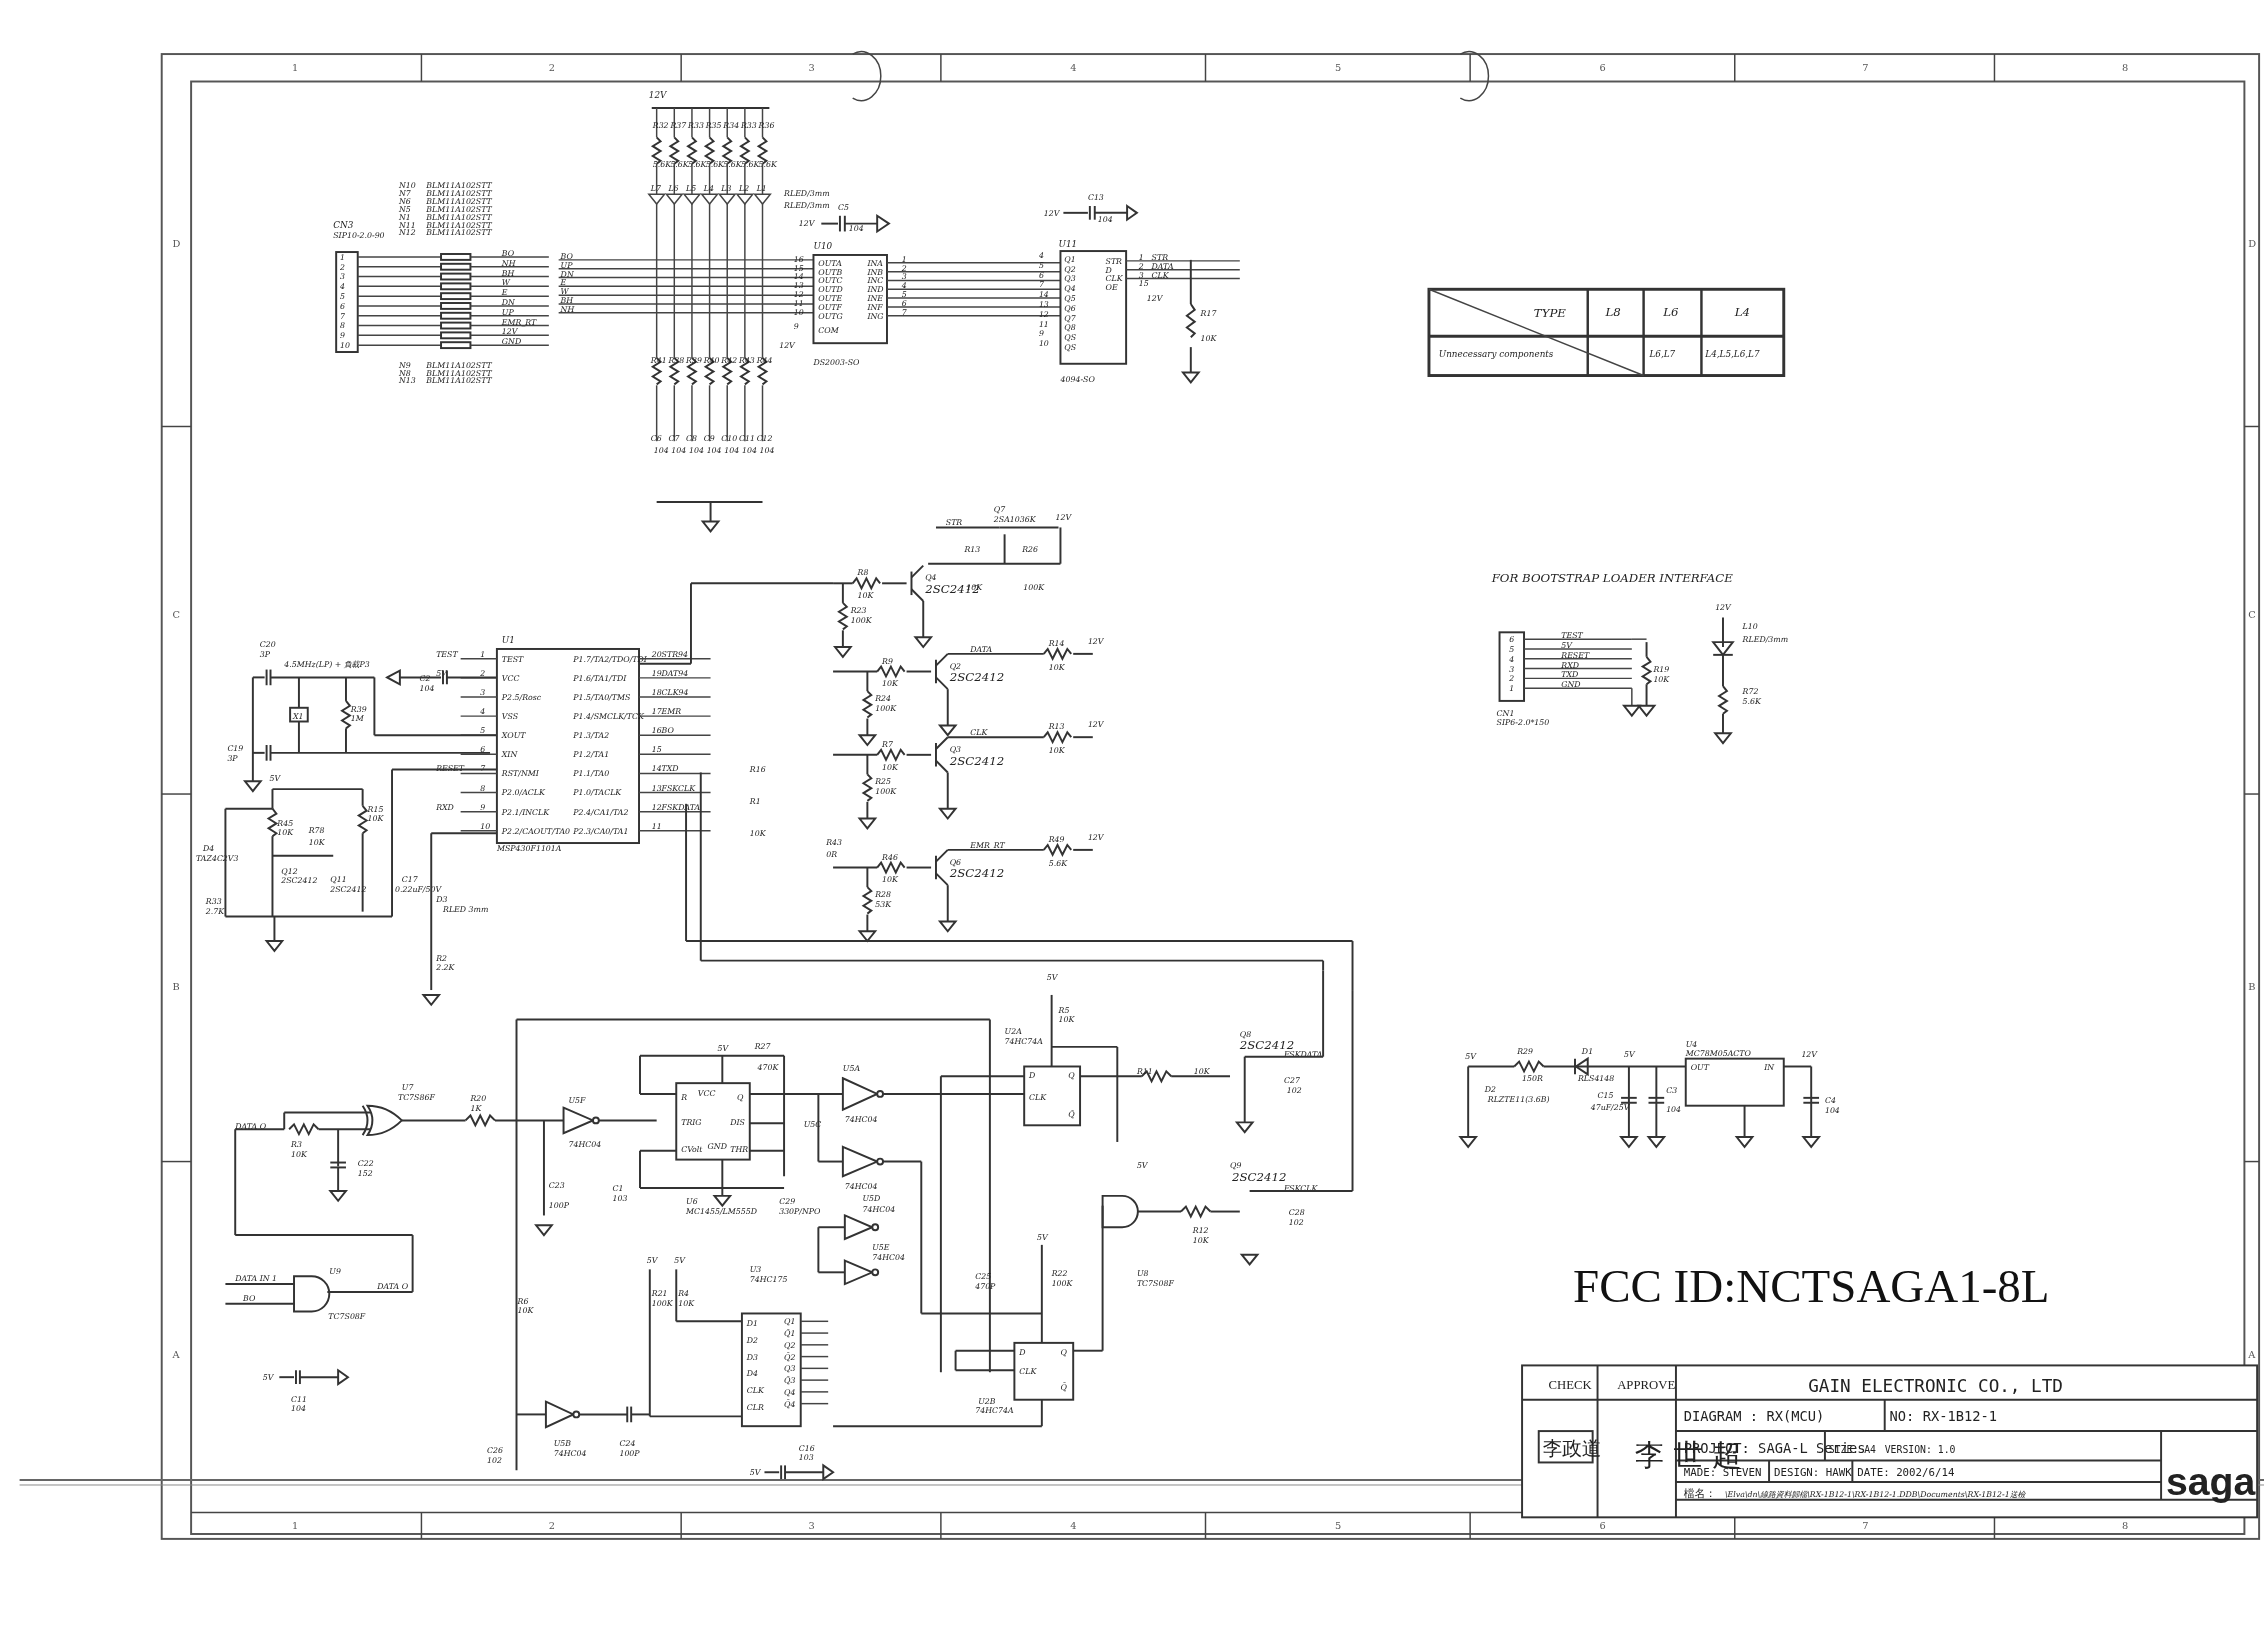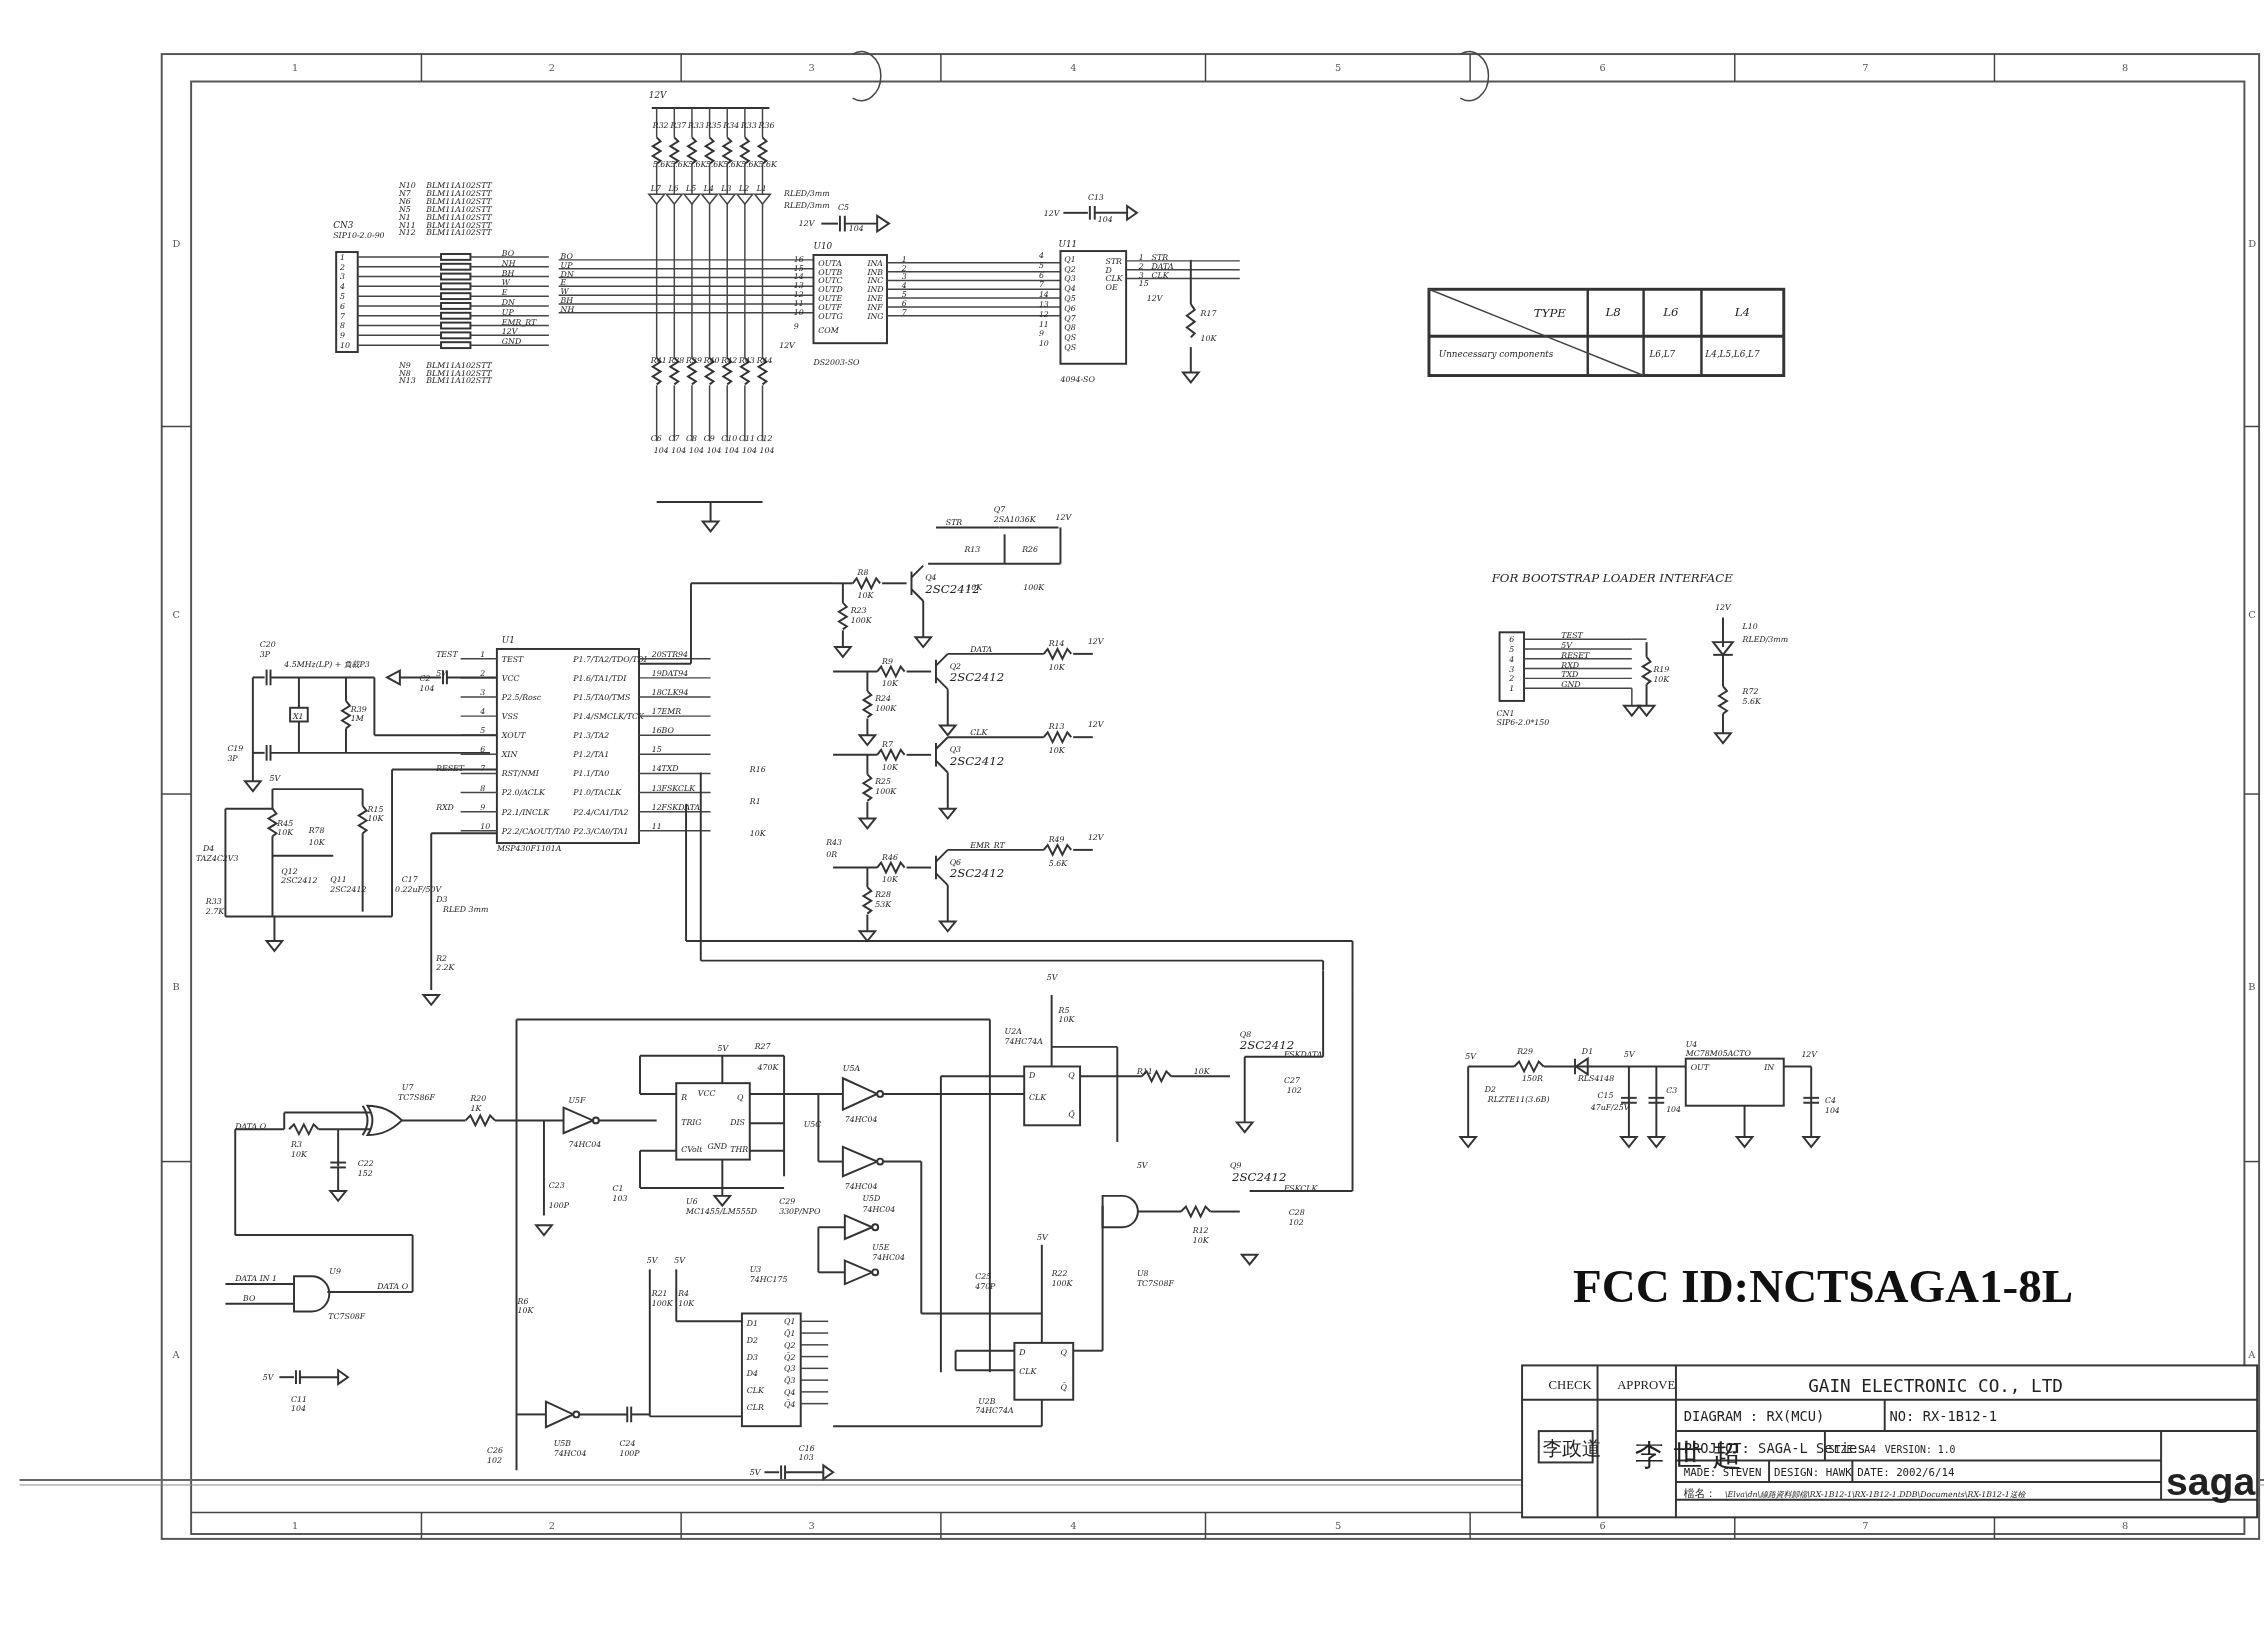--- a/index.html
+++ b/index.html
@@ -6,21 +6,21 @@
   body { width: 2264px; height: 1640px; position: relative; overflow: hidden; font-family: "DejaVu Serif", serif; }
   svg.sheet { position: absolute; left: 0; top: 0; }
   .wire { stroke: #333; stroke-width: 2; fill: none; }
   .thin { stroke: #444; stroke-width: 1.5; fill: none; }
   .box { stroke: #333; stroke-width: 2; fill: #fff; }
   .frame { stroke: #555; stroke-width: 2; fill: none; }
   .lbl { font-family: "DejaVu Serif", serif; font-style: italic; font-size: 9px; fill: #222; }
   .lbl-s { font-family: "DejaVu Serif", serif; font-style: italic; font-size: 8px; fill: #222; }
   .lbl-m { font-family: "DejaVu Serif", serif; font-style: italic; font-size: 12px; fill: #222; }
   .grid-lbl { font-family: "DejaVu Serif", serif; font-size: 10px; fill: #555; }
-  .fcc { position: absolute; left: 1573px; top: 1259px; font-family: "Liberation Serif", serif; font-weight: bold; font-size: 47px; color: #111; letter-spacing: 0px; }
+  .fcc { position: absolute; left: 1573px; top: 1259px; font-family: "Liberation Serif", serif; font-weight: normal; font-size: 47px; color: #111; letter-spacing: 0px; }
   .tb-text { font-family: "DejaVu Sans Mono", monospace; fill: #222; }
   .tb-head { font-family: "Liberation Serif", serif; font-size: 13px; fill: #222; }
 </style>
 </head>
 <body>
 
 <svg class="sheet" width="2264" height="1640" viewBox="0 0 2310 1673" xmlns="http://www.w3.org/2000/svg">
 
   <rect x="165" y="55" width="2140" height="1515" class="frame"></rect>
   <rect x="195" y="83" width="2095" height="1482" class="frame"></rect>

